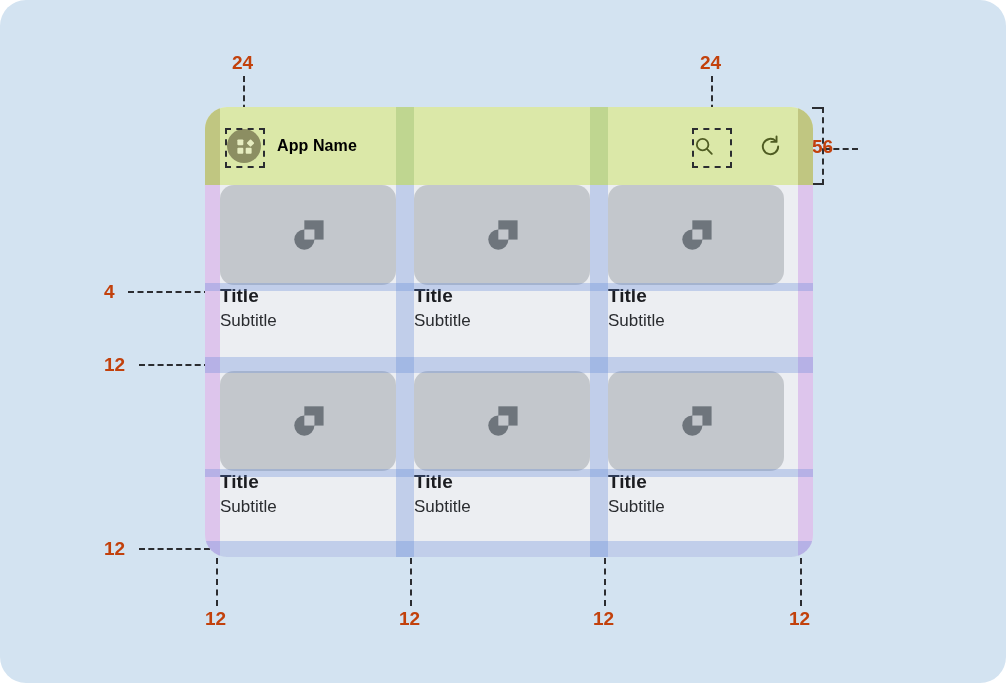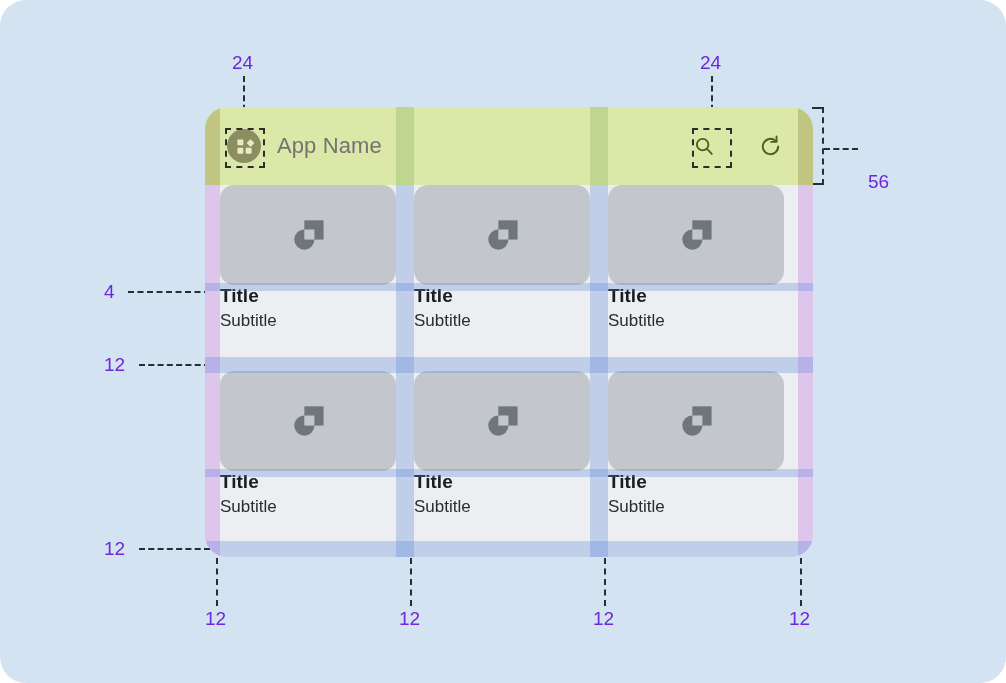--- a/index.html
+++ b/index.html
@@ -60,23 +60,23 @@
     display: flex;
     align-items: center;
     justify-content: center;
   }
 
   #appbar-title {
     position: absolute;
     left: 72px;
     top: 50%;
     transform: translateY(-50%);
-    font-size: 22px;
-    font-weight: 400;
-    color: #737373;
+    font-size: 16px;
+    font-weight: 700;
+    color: #000000;
     letter-spacing: .1px;
     white-space: nowrap;
   }
 
   #appbar-search {
     position: absolute;
     right: 94px;
     top: 24px;
     width: 30px; height: 30px;
     display: flex; align-items: center; justify-content: center;
@@ -192,22 +192,22 @@
   }
   .ov-hbar.b-4a  { top: 176px; height: 8px; }
   .ov-hbar.b-12a { top: 250px; height: 16px; }
   .ov-hbar.b-4b  { top: 362px; height: 8px; }
   .ov-hbar.b-12b { top: 434px; height: 16px; }
 
   
   .anno-label {
     position: absolute;
     font-size: 19px;
-    font-weight: 400;
-    color: #6d28d9;
+    font-weight: 700;
+    color: #c2410c;
     white-space: nowrap;
   }
   .dash-h {
     position: absolute;
     border-top: 2px dashed #2b2d31;
     height: 0;
   }
   .dash-v {
     position: absolute;
     border-left: 2px dashed #2b2d31;
@@ -231,21 +231,21 @@
   <div>
 
     <div class="anno-label" style="left:232px; top:52px;">24</div>
     <div class="dash-v" style="left:243px; top:76px; height:54px;"></div>
 
     <div class="anno-label" style="left:700px; top:52px;">24</div>
     <div class="dash-v" style="left:711px; top:76px; height:54px;"></div>
 
     <div class="dash-bracket" style="left:812px; top:107px; width:12px; height:78px;"></div>
     <div class="dash-h" style="left:824px; top:148px; width:34px;"></div>
-    <div class="anno-label" style="left:868px; top:136px;margin-top:35px;">56</div>
+    <div class="anno-label" style="left:812px; top:136px;">56</div>
 
     <div class="anno-label" style="left:104px; top:281px;">4</div>
     <div class="dash-h" style="left:128px; top:291px; width:82px;"></div>
 
     <div class="anno-label" style="left:104px; top:354px;">12</div>
     <div class="dash-h" style="left:139px; top:364px; width:71px;"></div>
 
     <div class="anno-label" style="left:104px; top:538px;">12</div>
     <div class="dash-h" style="left:139px; top:548px; width:71px;"></div>
 

